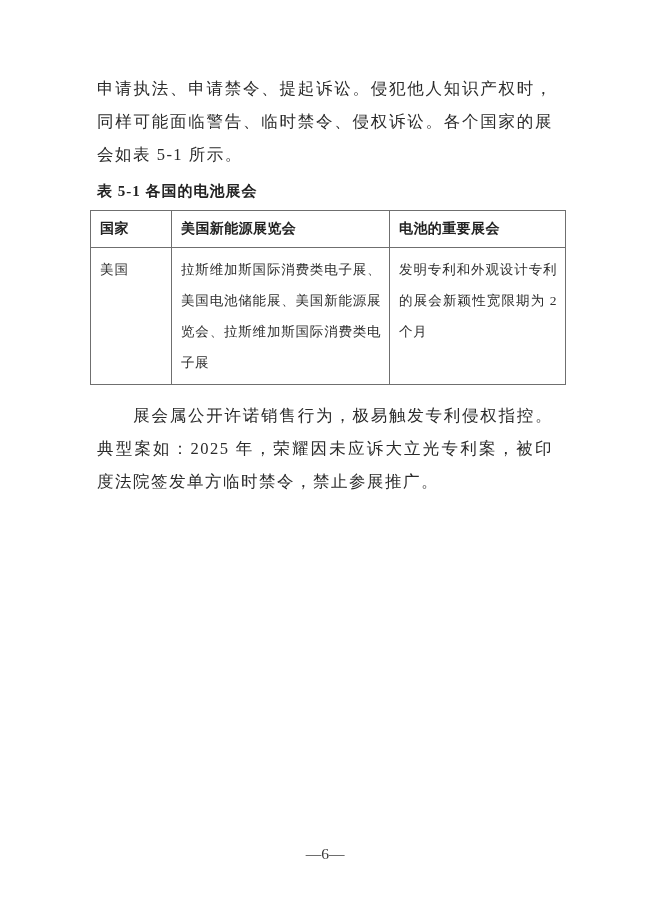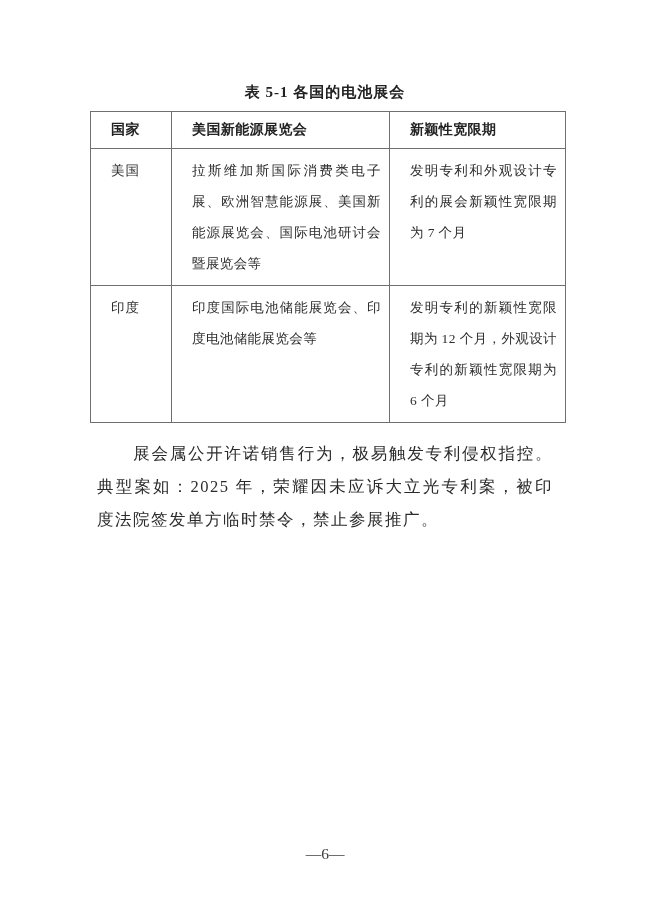--- a/index.html
+++ b/index.html
@@ -25,40 +25,40 @@
     font-size: 16.5px;
     line-height: 33px;
     text-align: justify;
     letter-spacing: 1.5px;
     color: #2b2b2b;
   }
   .body-para.indent { text-indent: 2.2em; }
   .table-title {
     margin-top: 11px;
     margin-bottom: 9px;
-    text-align: center;
+    text-align: left;
     font-weight: bold;
     font-size: 15px;
     letter-spacing: 1px;
     color: #222;
   }
   table.exh-table {
     width: 475px;
     margin-left: -7px;
     border-collapse: collapse;
     table-layout: fixed;
   }
   table.exh-table col.c1 { width: 81px; }
   table.exh-table col.c2 { width: 218px; }
   table.exh-table col.c3 { width: 176px; }
   table.exh-table th,
   table.exh-table td {
     border: 1px solid #6f6f6f;
     vertical-align: top;
-    padding: 6px 8px 6px 20px;
+    padding: 6px 8px 6px 9px;
     font-size: 13.5px;
     line-height: 31px;
     text-align: justify;
     letter-spacing: 0.4px;
     color: #2e2e2e;
   }
   table.exh-table th {
     font-weight: bold;
     text-align: left;
     line-height: 26px;
@@ -79,46 +79,42 @@
     color: #3a3a3a;
     letter-spacing: 0;
   }
 </style>
 </head>
 <body>
 
 <div class="page">
   <div class="content">
 
+    <p class="body-para">申请执法、申请禁令、提起诉讼。侵犯他人知识产权时，同样可能面临警告、临时禁令、侵权诉讼。各个国家的展会如表 5-1 所示。</p>
 
     <div class="table-title">表 5-1  各国的电池展会</div>
 
     <table class="exh-table">
       <colgroup>
         <col class="c1">
           <col class="c2">
           <col class="c3">
       </colgroup>
       <thead>
         <tr>
           <th>国家</th>
           <th>美国新能源展览会</th>
-          <th>新颖性宽限期</th>
+          <th>电池的重要展会</th>
         </tr>
       </thead>
       <tbody>
         <tr>
           <td class="country-cell">美国</td>
-          <td>拉斯维加斯国际消费类电子展、欧洲智慧能源展、美国新能源展览会、国际电池研讨会暨展览会等</td>
-          <td>发明专利和外观设计专利的展会新颖性宽限期为 7 个月</td>
-        </tr>
-        <tr>
-          <td class="country-cell">印度</td>
-          <td>印度国际电池储能展览会、印度电池储能展览会等</td>
-          <td>发明专利的新颖性宽限期为 12 个月，外观设计专利的新颖性宽限期为 6 个月</td>
+          <td>拉斯维加斯国际消费类电子展、美国电池储能展、美国新能源展览会、拉斯维加斯国际消费类电子展</td>
+          <td>发明专利和外观设计专利的展会新颖性宽限期为 2 个月</td>
         </tr>
       </tbody>
     </table>
 
     <p class="body-para indent after-table">展会属公开许诺销售行为，极易触发专利侵权指控。典型案如：2025 年，荣耀因未应诉大立光专利案，被印度法院签发单方临时禁令，禁止参展推广。</p>
 
   </div>
 
   <div class="page-footer">—6—</div>
 </div>

